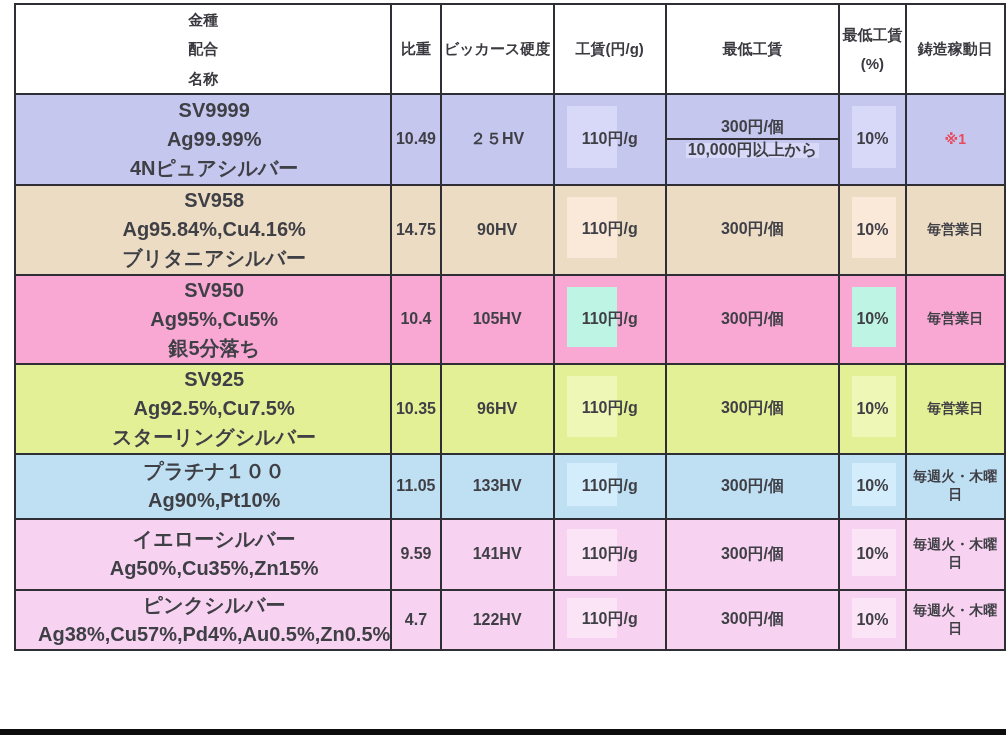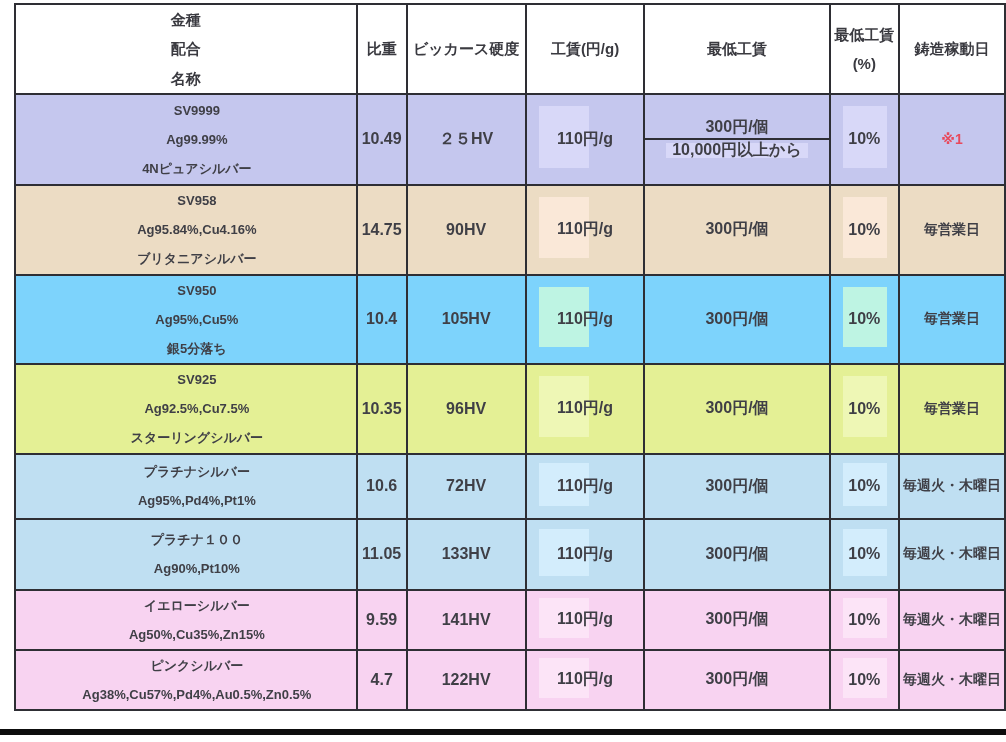--- a/index.html
+++ b/index.html
@@ -22,21 +22,21 @@
   td{font-size:16px;position:relative;}
   thead tr{height:86px;}
   tbody tr:nth-child(1){height:91px;}
   tbody tr:nth-child(2){height:90px;}
   tbody tr:nth-child(3){height:86px;}
   tbody tr:nth-child(4){height:90px;}
   tbody tr:nth-child(5){height:65px;}
   tbody tr:nth-child(6){height:71px;}
   tbody tr:nth-child(7){height:60px;}
   tbody tr:nth-child(8){height:60px;}
-  .name-cell div{line-height:29px;font-size:13px;padding-left:22px;}
+  .name-cell div{line-height:29px;font-size:20px;padding-left:22px;}
   .days-cell{font-size:14px;}
   .t{position:relative;z-index:1;}
   .patch{position:absolute;z-index:0;}
   .patch-wage{left:12px;top:13%;width:50px;height:69%;}
   .patch-loss{left:12px;top:13%;width:44px;height:69%;}
   .patch-wide{left:11%;top:13%;width:78%;height:72%;}
   .split-cell{padding:0;}
   .half{
     position:relative;height:50%;
     display:flex;align-items:center;justify-content:center;
@@ -108,21 +108,21 @@
         <div>ブリタニアシルバー</div>
       </td>
       <td><span class="t">14.75</span></td>
       <td><span class="t">90HV</span></td>
       <td><span class="patch patch-wage" style="background: rgb(250, 232, 216);"></span><span class="t">110円/g</span></td>
       <td><span class="t">300円/個</span></td>
       <td><span class="patch patch-loss" style="background: rgb(250, 232, 216);"></span><span class="t">10%</span></td>
       <td class="days-cell">毎営業日</td>
     </tr>
 
-    <tr style="background: #7dd3fc;">
+    <tr style="background: #f9a8d4;">
       <td class="name-cell">
         <div>SV950</div>
         <div>Ag95%,Cu5%</div>
         <div>銀5分落ち</div>
       </td>
       <td><span class="t">10.4</span></td>
       <td><span class="t">105HV</span></td>
       <td><span class="patch patch-wage" style="background: rgb(190, 244, 227);"></span><span class="t">110円/g</span></td>
       <td><span class="t">300円/個</span></td>
       <td><span class="patch patch-loss" style="background: rgb(190, 244, 227);"></span><span class="t">10%</span></td>
@@ -136,32 +136,20 @@
         <div>スターリングシルバー</div>
       </td>
       <td><span class="t">10.35</span></td>
       <td><span class="t">96HV</span></td>
       <td><span class="patch patch-wage" style="background: rgb(238, 247, 181);"></span><span class="t">110円/g</span></td>
       <td><span class="t">300円/個</span></td>
       <td><span class="patch patch-loss" style="background: rgb(238, 247, 181);"></span><span class="t">10%</span></td>
       <td class="days-cell">毎営業日</td>
     </tr>
 
-    <tr style="background: rgb(191, 223, 242);">
-      <td class="name-cell">
-        <div>プラチナシルバー</div>
-        <div>Ag95%,Pd4%,Pt1%</div>
-      </td>
-      <td><span class="t">10.6</span></td>
-      <td><span class="t">72HV</span></td>
-      <td><span class="patch patch-wage" style="background: rgb(211, 237, 252);"></span><span class="t">110円/g</span></td>
-      <td><span class="t">300円/個</span></td>
-      <td><span class="patch patch-loss" style="background: rgb(211, 237, 252);"></span><span class="t">10%</span></td>
-      <td class="days-cell">毎週火・木曜日</td>
-    </tr>
 
     <tr style="background: rgb(191, 223, 242);">
       <td class="name-cell">
         <div>プラチナ１００</div>
         <div>Ag90%,Pt10%</div>
       </td>
       <td><span class="t">11.05</span></td>
       <td><span class="t">133HV</span></td>
       <td><span class="patch patch-wage" style="background: rgb(211, 237, 252);"></span><span class="t">110円/g</span></td>
       <td><span class="t">300円/個</span></td>

